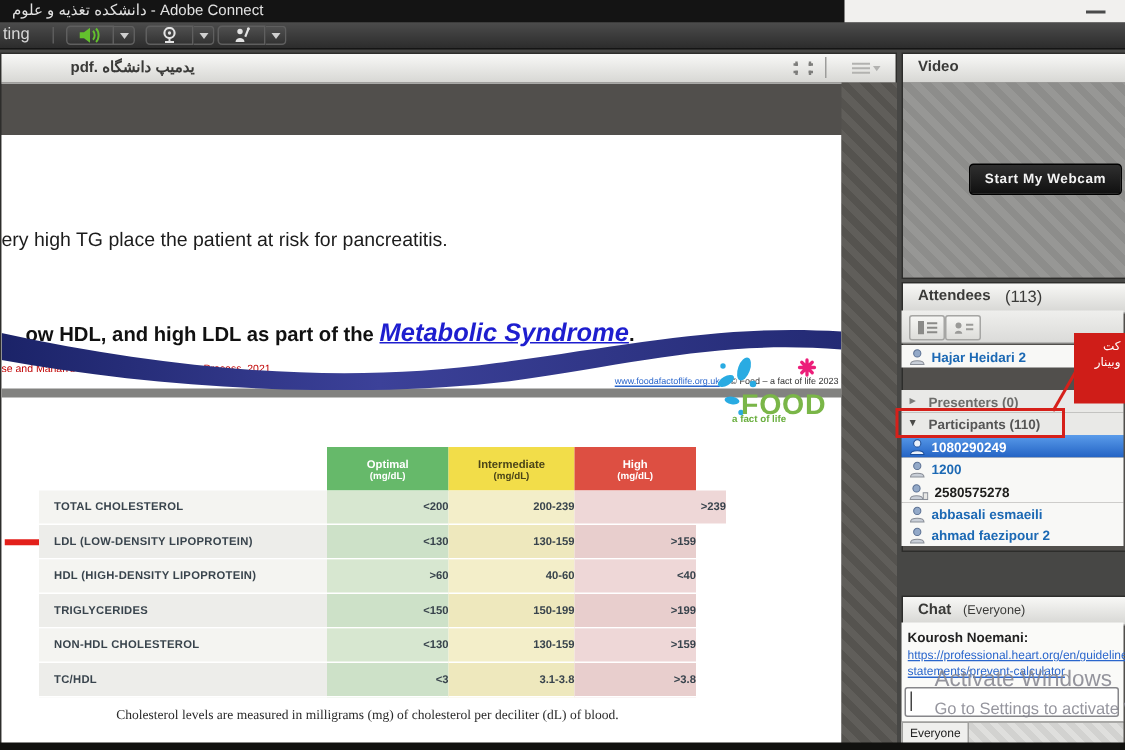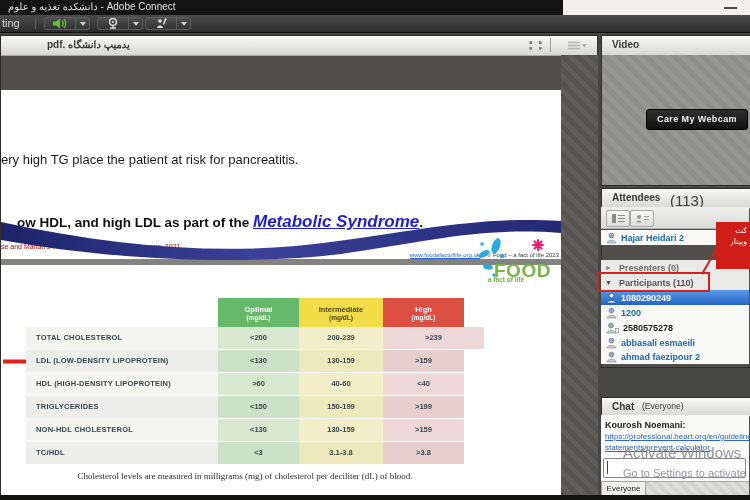--- a/index.html
+++ b/index.html
@@ -42,21 +42,21 @@
   .web-link{color:#2a66cc;text-decoration:underline;}
   .web-copy{color:#333;margin-left:7px;}
   .gray-bar{left:0;top:169px;width:560px;height:6px;background:#828280;}
   
   .t-head{top:262px;height:29px;display:flex;flex-direction:column;align-items:center;
     justify-content:center;color:#fff;font-weight:bold;text-align:center;box-sizing:border-box;}
   .t-head .h1{font-size:7.5px;} .t-head .h2{font-size:6.5px;}
   .t-cell{height:23px;line-height:22px;font-size:7.5px;font-weight:bold;color:#39444d;
     box-sizing:border-box;border-bottom:1px solid #fff;}
   .t-label{padding-left:10px;letter-spacing:.2px;}
-  .t-val{text-align:center;}
+  .t-val{text-align:right;}
   .caption{left:25px;top:435px;width:438px;text-align:center;
     font-family:"Liberation Serif",serif;font-size:9px;color:#2b2b2b;}
   
   .logo-word{left:20px;top:26px;font-size:19px;font-weight:bold;color:#7ab648;letter-spacing:.5px;}
   .logo-tag{left:14px;top:42px;font-size:6.5px;font-weight:bold;color:#6aaf3f;white-space:nowrap;}
   
   .att-toolbar{left:601px;top:207px;width:148px;height:22px;
     background:linear-gradient(#efefed,#dbdbd9);border-bottom:1px solid #b5b5b3;box-sizing:border-box;}
   .view-btn{position:absolute;top:3px;width:22px;height:15px;background:linear-gradient(#f6f6f4,#ddddda);
     border:1px solid #a6a6a4;border-radius:2px;display:flex;align-items:center;justify-content:center;}
@@ -254,26 +254,26 @@
 
     <div class="abs hatch-dark" style="left:560px;top:19px;width:37px;height:441px;"></div>
   </div>
 
   <div class="abs pod" style="left:601px;top:35px;width:150px;height:151px;">
     <div class="pod-header">
       <span class="pod-title" style="left:10px;">Video</span>
     </div>
     <div class="abs hatch-video" style="left:0;top:19px;right:0;bottom:0;"></div>
   </div>
-  <div class="abs btn-webcam">Care My Webcam</div>
+  <div class="abs btn-webcam">Start My Webcam</div>
 
   <div class="abs pod" style="left:601px;top:188px;width:150px;height:180px;">
     <div class="pod-header">
       <span class="pod-title" style="left:10px;">Attendees</span>
-      <span class="pod-title" style="left:68px;font-weight:normal;font-size:15px;">(113)</span>
+      <span class="pod-title" style="left:68px;font-weight:normal;font-size:11px;">(113)</span>
     </div>
   </div>
   <div class="abs att-toolbar">
     <div class="view-btn" style="left:5px;">
       <svg width="13" height="9" viewBox="0 0 13 9">
         <rect x="0" y="0" width="4" height="9" fill="#8a8a88"></rect>
         <g stroke="#8a8a88" stroke-width="1.2">
             <path d="M6,1.5 L13,1.5 M6,4.5 L13,4.5 M6,7.5 L13,7.5"></path>
           </g>
       </svg>

